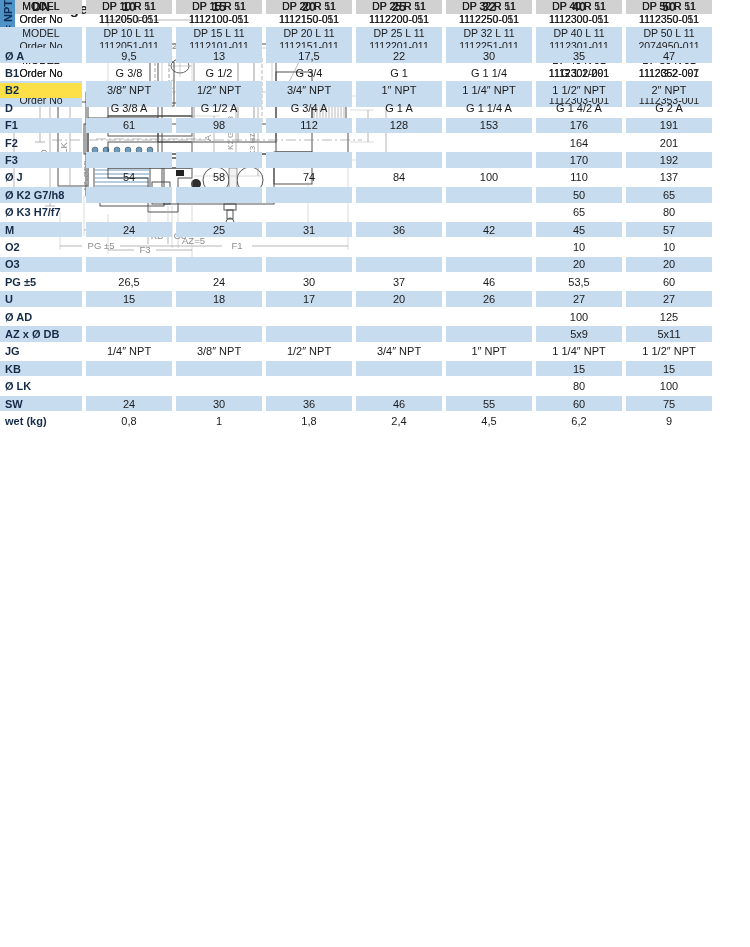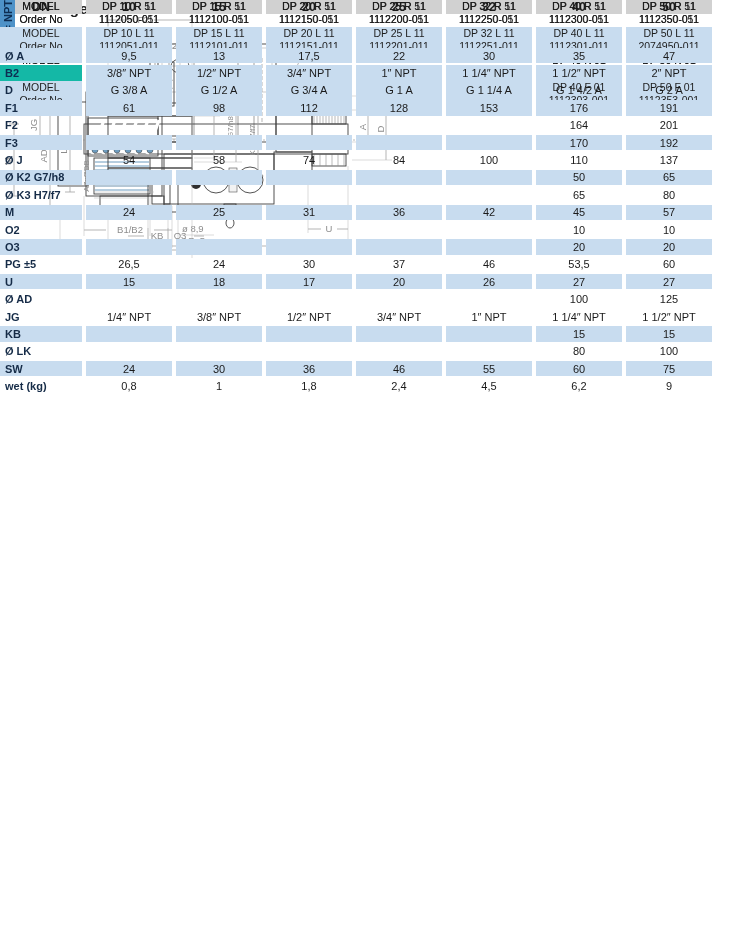--- a/index.html
+++ b/index.html
@@ -58,21 +58,21 @@
   #dimension-table { left:38; top:566; width:712; display:flex; flex-direction:column; row-gap:2px;margin-top:48px; }
   .dim-row { height:15.4px; }
   .dim-label {
     font-size:11px; font-weight:bold; color:#152b47;
     display:flex; align-items:center; padding-left:5px;
   }
   .dim-val {
     font-size:11px; display:flex; align-items:center; justify-content:center; color:#1a1a1a;
   }
   .dim-row.shade .dim-label, .dim-row.shade .dim-val { background:#c8dcef; }
-  .dim-row.hl .dim-label { background:#14b8a6; color:#0e2d52; }
+  .dim-row.hl .dim-label { background:#fde047; color:#0e2d52; }
   .dim-row.hl .dim-val   { background:#c8dcef; }
 </style>
 </head>
 <body>
 
 <svg id="left-drawing" class="abs" width="400" height="258" viewBox="0 0 400 258">
   <defs>
     <pattern id="hatchL" width="5" height="5" patternTransform="rotate(45)" patternUnits="userSpaceOnUse">
       <rect width="5" height="5" fill="#d9d9d9"></rect>
       <line x1="0" y1="0" x2="0" y2="5" stroke="#bfbfbf" stroke-width="1"></line>
@@ -597,20 +597,30 @@
     <div class="grid-row dim-row shade">
       <div class="dim-label">Ø A</div>
       <div class="dim-val">9,5</div>
       <div class="dim-val">13</div>
       <div class="dim-val">17,5</div>
       <div class="dim-val">22</div>
       <div class="dim-val">30</div>
       <div class="dim-val">35</div>
       <div class="dim-val">47</div>
     </div>
+    <div class="grid-row dim-row">
+      <div class="dim-label">B1</div>
+      <div class="dim-val">G 3/8</div>
+      <div class="dim-val">G 1/2</div>
+      <div class="dim-val">G 3/4</div>
+      <div class="dim-val">G 1</div>
+      <div class="dim-val">G 1 1/4</div>
+      <div class="dim-val">G 1 1/2</div>
+      <div class="dim-val">G 2</div>
+    </div>
     <div class="grid-row dim-row hl">
       <div class="dim-label">B2</div>
       <div class="dim-val">3/8″ NPT</div>
       <div class="dim-val">1/2″ NPT</div>
       <div class="dim-val">3/4″ NPT</div>
       <div class="dim-val">1″ NPT</div>
       <div class="dim-val">1 1/4″ NPT</div>
       <div class="dim-val">1 1/2″ NPT</div>
       <div class="dim-val">2″ NPT</div>
     </div>
@@ -737,20 +747,30 @@
     <div class="grid-row dim-row">
       <div class="dim-label">Ø AD</div>
       <div class="dim-val"></div>
       <div class="dim-val"></div>
       <div class="dim-val"></div>
       <div class="dim-val"></div>
       <div class="dim-val"></div>
       <div class="dim-val">100</div>
       <div class="dim-val">125</div>
     </div>
+    <div class="grid-row dim-row shade">
+      <div class="dim-label">AZ x Ø DB</div>
+      <div class="dim-val"></div>
+      <div class="dim-val"></div>
+      <div class="dim-val"></div>
+      <div class="dim-val"></div>
+      <div class="dim-val"></div>
+      <div class="dim-val">5x9</div>
+      <div class="dim-val">5x11</div>
+    </div>
     <div class="grid-row dim-row">
       <div class="dim-label">JG</div>
       <div class="dim-val">1/4″ NPT</div>
       <div class="dim-val">3/8″ NPT</div>
       <div class="dim-val">1/2″ NPT</div>
       <div class="dim-val">3/4″ NPT</div>
       <div class="dim-val">1″ NPT</div>
       <div class="dim-val">1 1/4″ NPT</div>
       <div class="dim-val">1 1/2″ NPT</div>
     </div>

